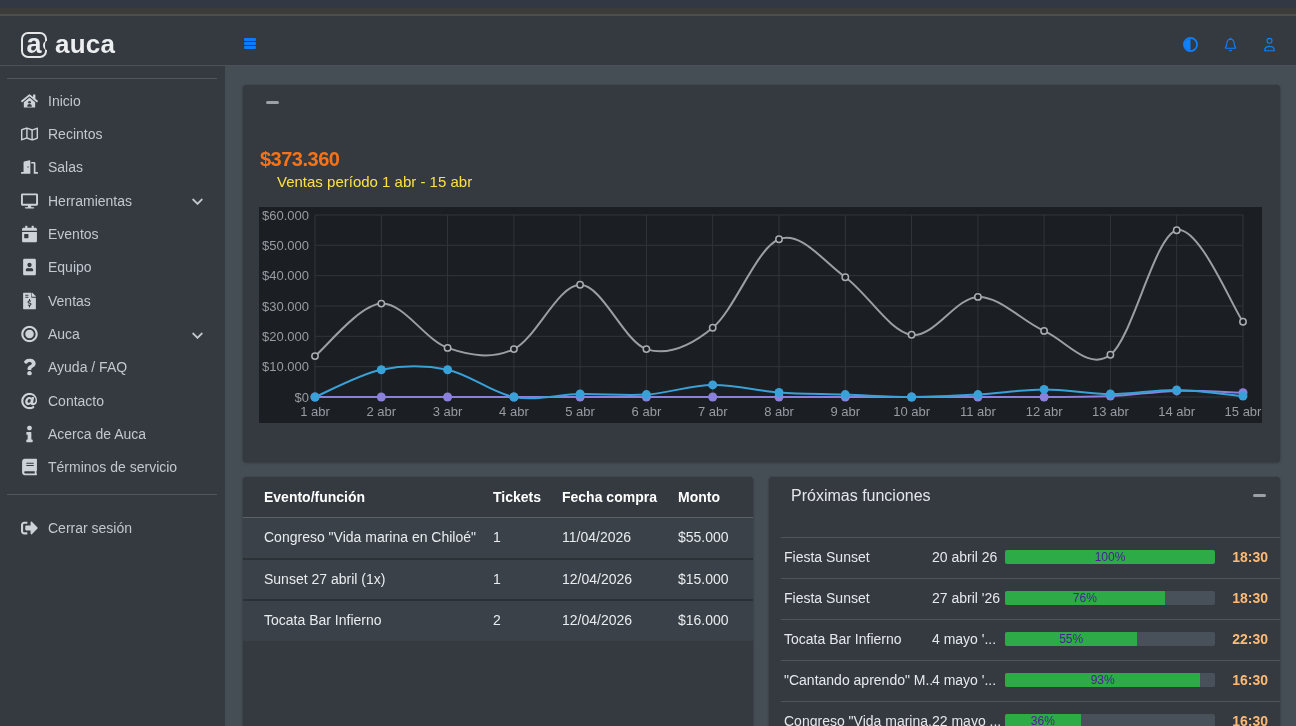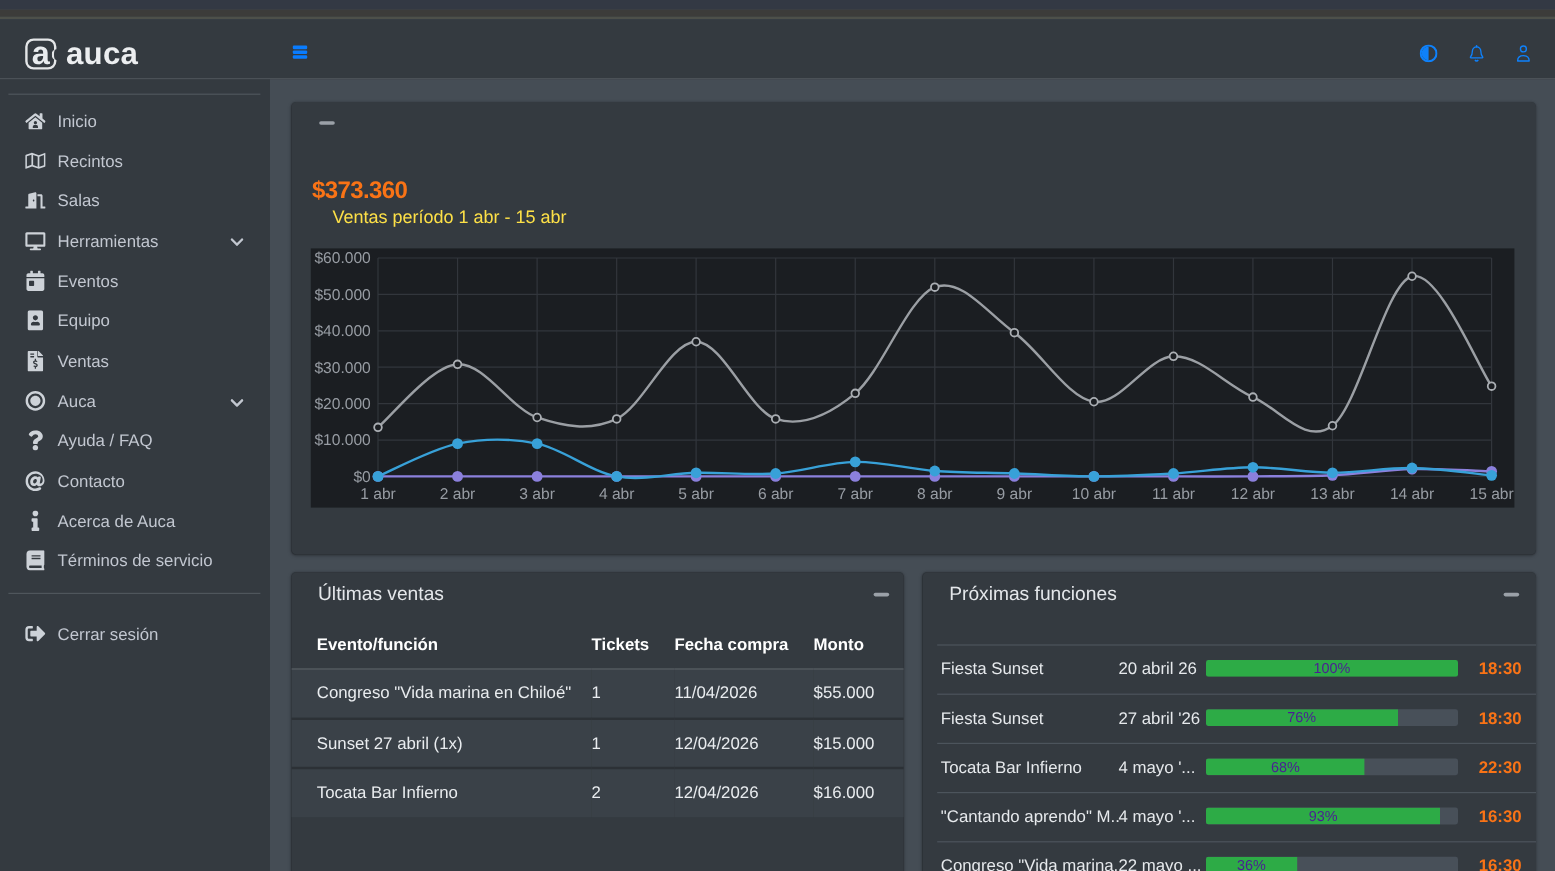--- a/index.html
+++ b/index.html
@@ -63,21 +63,21 @@
 table.sales thead tr { border-bottom:1px solid #5b6268; }
 table.sales tbody tr { background:#3a4148; border-top:2px solid #2c3136; }
 table.sales tbody tr:first-child { border-top:none; }
 
 
 .flist { position:absolute; left:0; top:59.5px; width:100%; }
 .frow { position:relative; height:41.1px; font-size:14px; color:#e6e9ec; }
 .frow::before { content:""; position:absolute; left:12px; right:0; top:0; height:1px; background:#4c545c; }
 .frow .n { position:absolute; left:15px; top:50%; transform:translateY(-50%); width:149px; white-space:nowrap; overflow:hidden;}
 .frow .d { position:absolute; left:163px; top:50%; transform:translateY(-50%); width:73px; white-space:nowrap; overflow:hidden;}
-.frow .t { position:absolute; right:12px; top:50%; transform:translateY(-50%); font-weight:bold; color:#f97316;}
+.frow .t { position:absolute; right:12px; top:50%; transform:translateY(-50%); font-weight:bold; color:#fdba74;}
 .prog { position:absolute; left:236px; top:50%; margin-top:-7px; width:210px; height:14px; background:#485059; border-radius:2px; overflow:hidden;}
 .prog .bar { height:100%; background:#2dab46; color:#4c1d95; font-size:12px; text-align:center; line-height:14px; }
 </style>
 </head>
 <body>
 <div class="topstrip1"></div>
 <div class="topstrip2"></div>
 <div class="topstrip3"></div>
 
 <div class="navbar">
@@ -337,24 +337,20 @@
           <circle cx="718.9" cy="89.9" r="3.2"></circle>
           <circle cx="785.1" cy="123.9" r="3.2"></circle>
           <circle cx="851.4" cy="147.8" r="3.2"></circle>
           <circle cx="917.7" cy="23.2" r="3.2"></circle>
           <circle cx="984.0" cy="114.8" r="3.2"></circle>
         </g>
       </svg></div>
 </div>
 
 <div class="card leftcard">
-  <div class="cardhead">
-      <div class="ttl">Últimas ventas</div>
-      <div class="minus" style="right:12px; top:17px;"></div>
-    </div>
   <table class="sales">
     <thead>
         <tr>
           <th>Evento/función</th>
           <th class="c2">Tickets</th>
           <th class="c3">Fecha compra</th>
           <th>Monto</th>
         </tr>
       </thead>
     <tbody>
@@ -399,21 +395,21 @@
         <span class="d">27 abril '26</span>
         <div class="prog">
           <div class="bar" style="width:76%">76%</div>
         </div>
         <span class="t">18:30</span>
       </div>
     <div class="frow">
         <span class="n">Tocata Bar Infierno</span>
         <span class="d">4 mayo '...</span>
         <div class="prog">
-          <div class="bar" style="width:63%">68%</div>
+          <div class="bar" style="width:63%">55%</div>
         </div>
         <span class="t">22:30</span>
       </div>
     <div class="frow">
         <span class="n">"Cantando aprendo" M...</span>
         <span class="d">4 mayo '...</span>
         <div class="prog">
           <div class="bar" style="width:93%">93%</div>
         </div>
         <span class="t">16:30</span>

